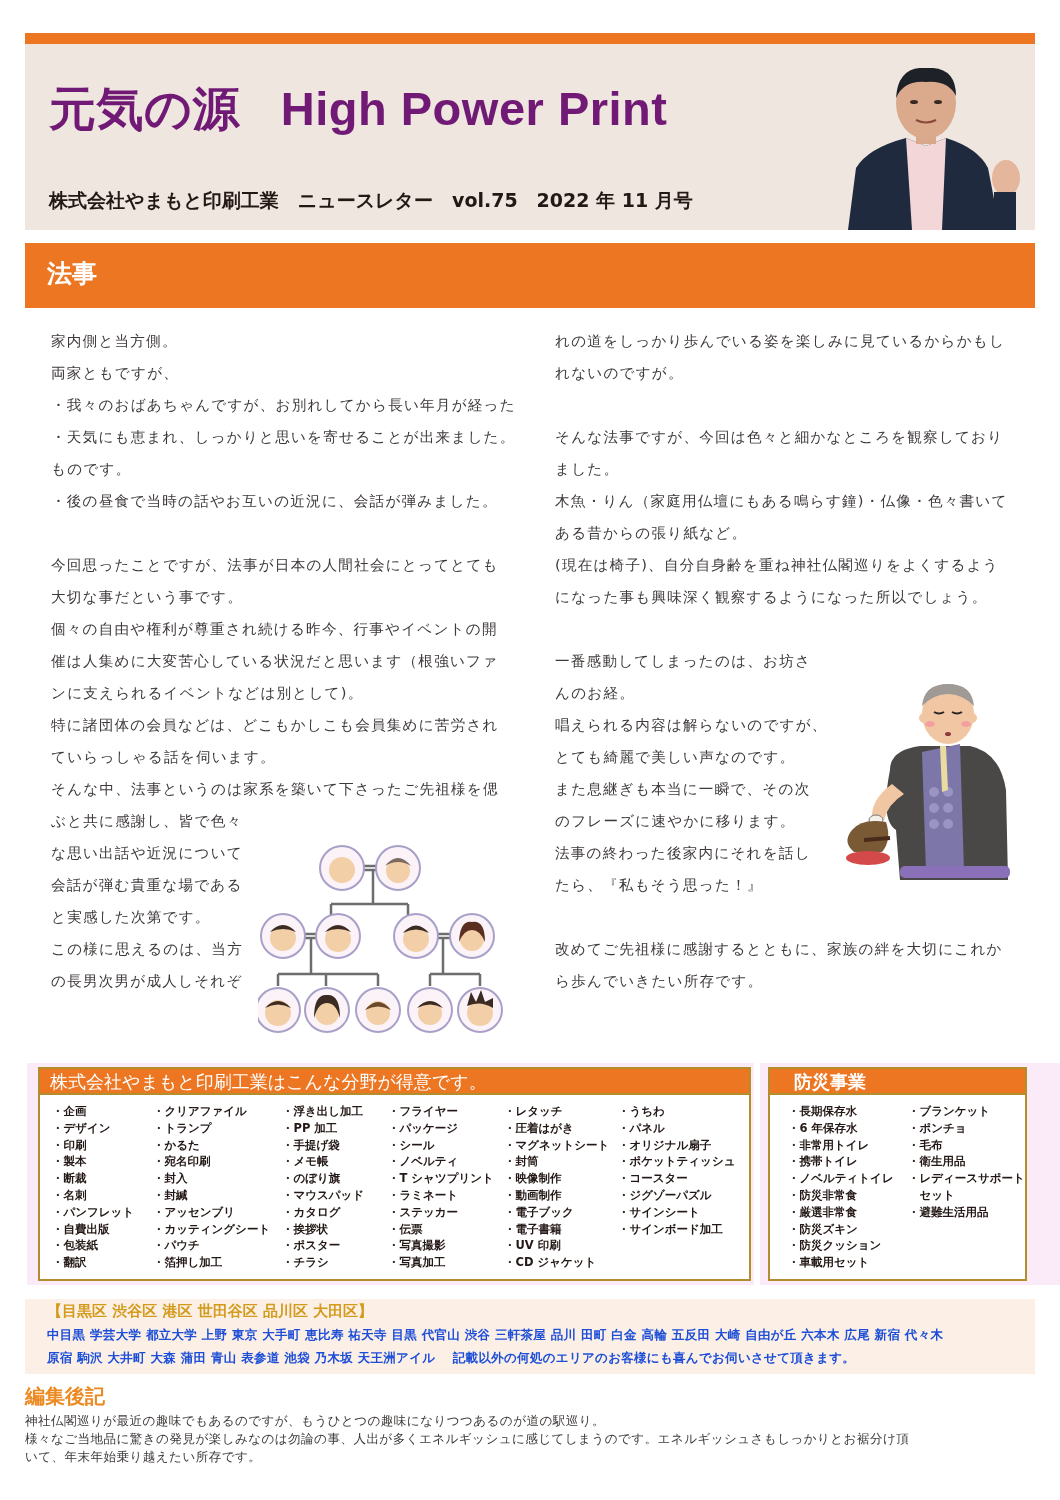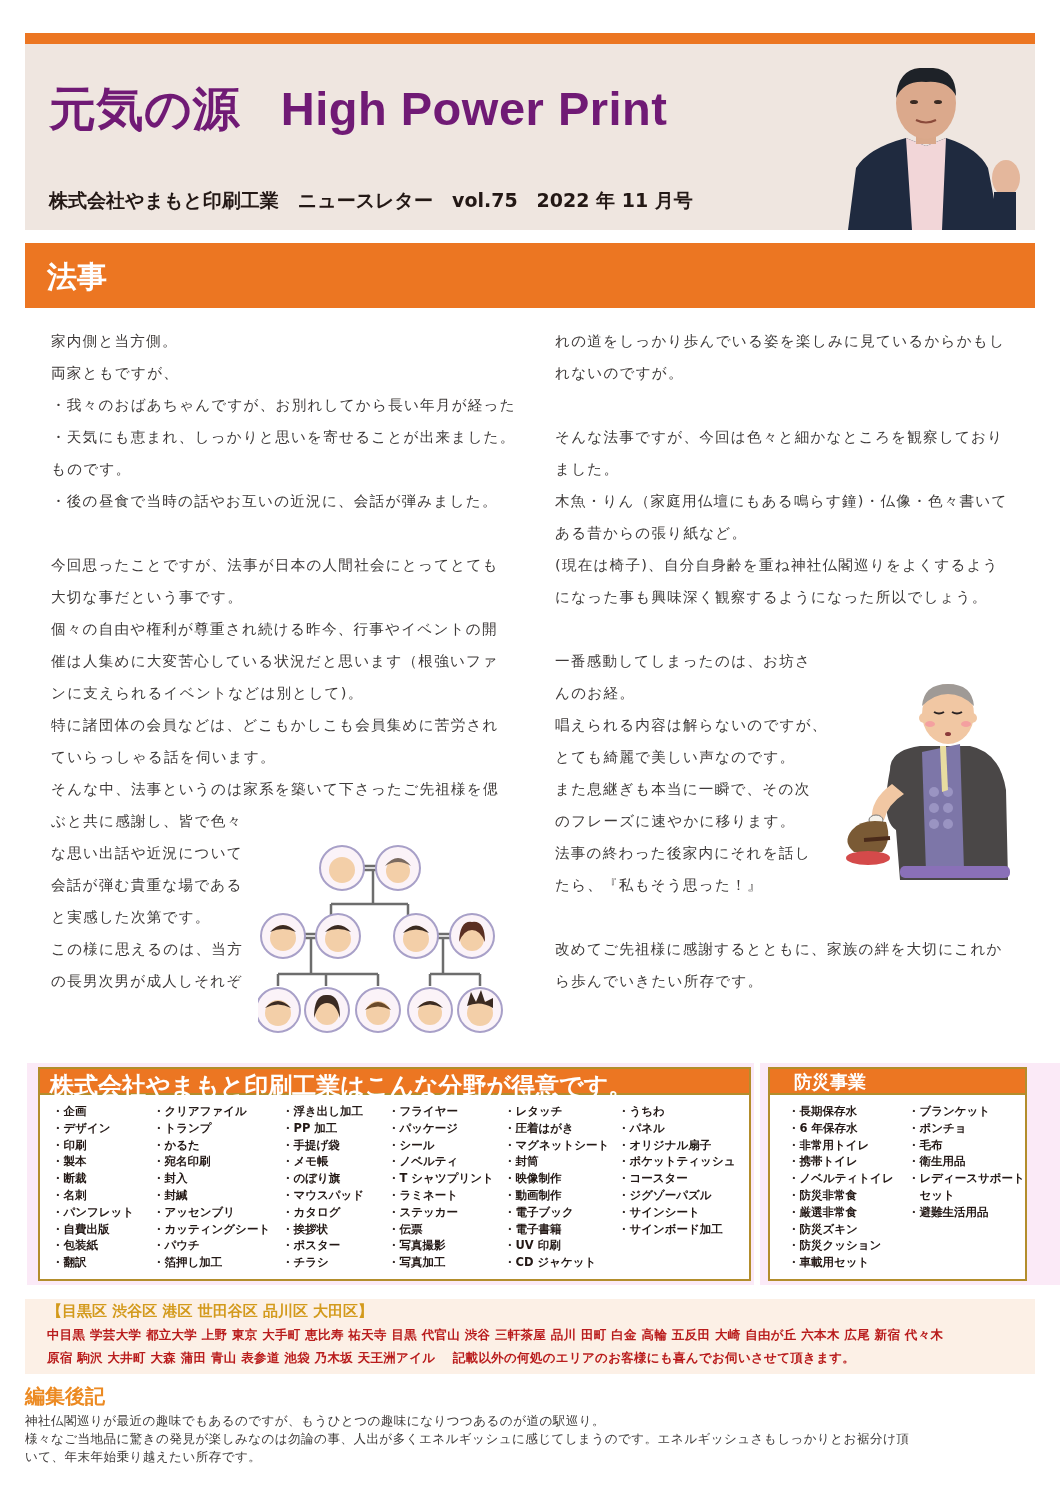--- a/index.html
+++ b/index.html
@@ -9,48 +9,48 @@
   
   .top-bar { position: absolute; left: 25px; top: 33px; width: 1010px; height: 11px; background: #ec7622; }
   .masthead { position: absolute; left: 25px; top: 44px; width: 1010px; height: 186px; background: #efe6e0; }
   .masthead-title { position: absolute; left: 24px; top: 34px; font-size: 47px; font-weight: bold; color: #701a75; letter-spacing: 0.5px; white-space: nowrap; font-family: "Liberation Sans", "DejaVu Sans", sans-serif; }
   .masthead-title .jp { font-family: "DejaVu Sans", sans-serif; }
   .masthead-sub { position: absolute; left: 24px; top: 144px; font-size: 19px; font-weight: bold; color: #231815; white-space: nowrap; }
   .portrait { position: absolute; right: 12px; top: 24px; width: 195px; height: 162px; overflow: hidden; }
 
   
   .section-bar { position: absolute; left: 25px; top: 243px; width: 1010px; height: 65px; background: #ec7622; }
-  .section-title { position: absolute; left: 22px; top: 14px; color: #ffffff; font-size: 30px; font-weight: bold; }
+  .section-title { position: absolute; left: 22px; top: 14px; color: #ffffff; font-size: 25px; font-weight: bold; }
 
   
   .col { position: absolute; font-size: 14.6px; line-height: 32px; color: #3e3a39; letter-spacing: 1.2px; white-space: nowrap; }
   .col-left { left: 51px; top: 325px; width: 460px; }
   .col-right { left: 555px; top: 325px; width: 460px; }
   .col p { min-height: 32px; }
 
   .family-tree { position: absolute; left: 258px; top: 838px; width: 265px; height: 200px; }
   .monk { position: absolute; left: 830px; top: 680px; width: 190px; height: 205px; }
 
   
   .svc-wrap { position: absolute; left: 27px; top: 1063px; width: 727px; height: 222px; background: #fbeaf7; }
   .svc-box { position: absolute; left: 11px; top: 4px; width: 713px; height: 214px; border: 2px solid #b38e2c; background: #ffffff; }
   .svc-head { position: absolute; left: 0; top: 0; width: 100%; height: 26px; background: #ec7622; border-bottom: 2px solid #b38e2c; }
-  .svc-head-title { position: absolute; left: 10px; top: 1px; font-size: 24px; font-weight: bold; color: #ffffff; white-space: nowrap; }
+  .svc-head-title { position: absolute; left: 10px; top: 1px; font-size: 18px; font-weight: normal; color: #ffffff; white-space: nowrap; }
   .svc-col { position: absolute; top: 34px; font-size: 11.5px; font-weight: bold; line-height: 16.8px; color: #231815; white-space: nowrap; }
 
   .dis-wrap { position: absolute; left: 760px; top: 1063px; width: 316px; height: 222px; background: #fbeaf7; }
   .dis-box { position: absolute; left: 8px; top: 4px; width: 259px; height: 214px; border: 2px solid #b38e2c; background: #ffffff; }
   .dis-head { position: absolute; left: 0; top: 0; width: 100%; height: 26px; background: #ec7622; border-bottom: 2px solid #b38e2c; }
   .dis-head-title { position: absolute; left: 24px; top: 1px; font-size: 18px; font-weight: bold; color: #ffffff; white-space: nowrap; }
   .dis-col { position: absolute; top: 34px; font-size: 11.5px; font-weight: bold; line-height: 16.8px; color: #231815; white-space: nowrap; }
 
   
   .areas { position: absolute; left: 25px; top: 1299px; width: 1010px; height: 75px; background: #fcf0e6; }
   .areas-title { position: absolute; left: 22px; top: 3px; font-size: 15px; font-weight: bold; color: #d39a1c; white-space: nowrap; }
-  .areas-line { position: absolute; left: 22px; font-size: 12.5px; font-weight: bold; color: #b91c1c; white-space: nowrap; letter-spacing: 0.3px; }
+  .areas-line { position: absolute; left: 22px; font-size: 12.5px; font-weight: bold; color: #1d4ed8; white-space: nowrap; letter-spacing: 0.3px; }
 
   
   .editor-title { position: absolute; left: 25px; top: 1383px; font-size: 20px; font-weight: bold; color: #ec8a22; }
   .editor-text { position: absolute; left: 25px; top: 1412px; width: 1010px; font-size: 12.6px; line-height: 18px; color: #3e3a39; letter-spacing: 0.4px; }
   .editor-text p { white-space: nowrap; }
 </style>
 </head>
 <body>
 
 <div class="top-bar"></div>

